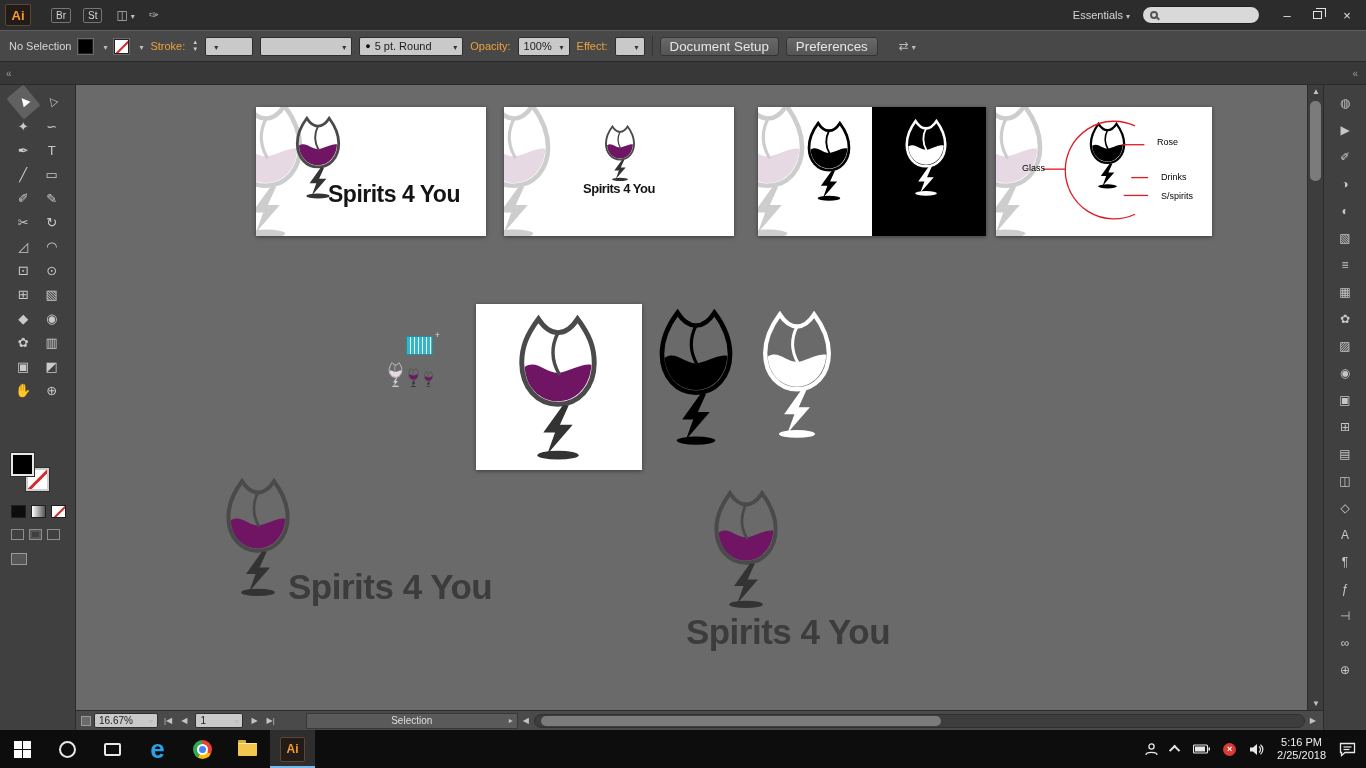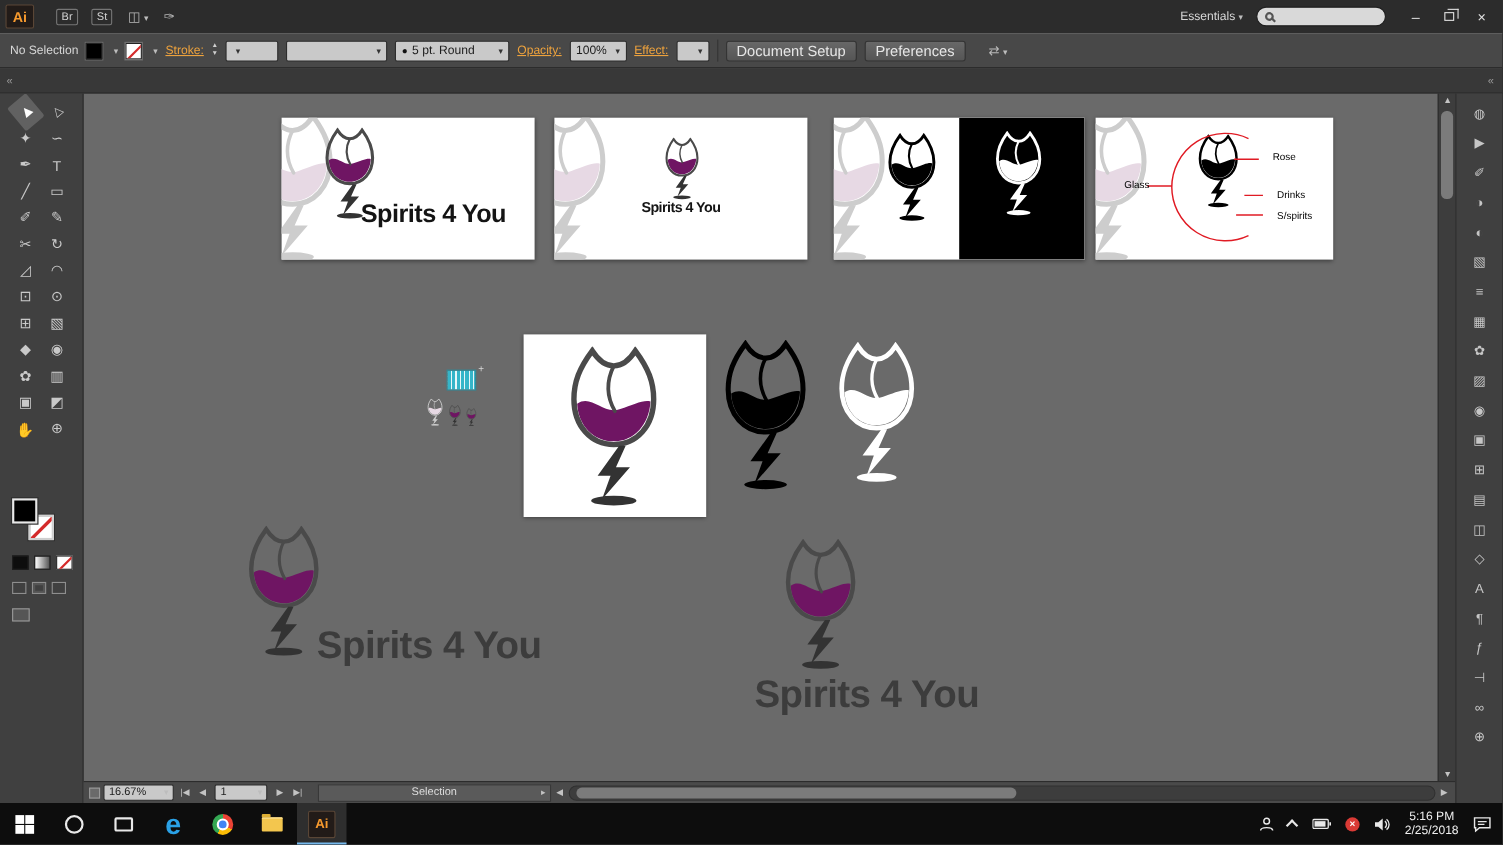--- a/index.html
+++ b/index.html
@@ -21,21 +21,21 @@
   .searchbox{width:118px;height:18px;background:#d9d9d9;border-radius:9px;display:flex;align-items:center;padding:0 7px;border:1px solid #1f1f1f}
   .lens{width:8px;height:8px;border:2px solid #555;border-radius:50%;position:relative;display:inline-block}
   .lens::after{content:"";position:absolute;width:5px;height:2px;background:#555;transform:rotate(45deg);right:-4px;bottom:-2px}
   .winbtns{display:flex;height:30px}
   .winbtn{width:30px;display:flex;align-items:center;justify-content:center;color:#e2e2e2;font-size:13px}
   .restore-glyph{width:9px;height:8px;border:1px solid #e2e2e2;position:relative;display:inline-block}
   .restore-glyph::before{content:"";position:absolute;left:2px;top:-4px;width:9px;height:8px;border:1px solid #e2e2e2;border-bottom:none;border-left:none}
 
   
   .controlbar{position:absolute;top:30px;left:0;right:0;height:32px;background:#484848;border-top:1px solid #5d5d5d;border-bottom:1px solid #2a2a2a;display:flex;align-items:center;font-size:11px;color:#d6d6d6;gap:7px;padding:0 9px;z-index:29}
-  .cb-orange{color:var(--accent-orange,#eda23d);text-decoration:underline}
+  .cb-orange{color:var(--accent-orange,#eda23d);}
   .swatch{width:15px;height:15px;border:1px solid #222;background:#000;position:relative;display:inline-block;box-shadow:0 0 0 1px #6a6a6a}
   .swatch.stroke-none{background:#fff;overflow:hidden}
   .swatch.stroke-none::after{content:"";position:absolute;left:-4px;top:6px;width:24px;height:2px;background:#d42a2a;transform:rotate(-45deg)}
   .field{background:#c9c9c9;color:#1d1d1d;height:19px;display:inline-flex;align-items:center;padding:0 5px;border:1px solid #2d2d2d;border-radius:2px;gap:4px}
   .field .dd{color:#333}
   .stepper{display:inline-flex;flex-direction:column;font-size:6px;line-height:7px;color:#cfcfcf;letter-spacing:0}
   .cb-btn{background:linear-gradient(#686868,#555);border:1px solid #343434;border-radius:3px;padding:1px 9px;color:#e6e6e6}
   .cb-sep{width:1px;height:20px;background:#333}
   .bullet{font-size:9px;color:#111}
 
@@ -117,21 +117,21 @@
   .bottom2{left:630px;top:405px;width:80px}
   .brand-b2{left:549px;top:527px;width:326px;text-align:center;font-size:35px;color:#3c3c3c}
 
   
   .statusbar{position:absolute;left:76px;top:710px;width:1247px;height:20px;background:#4a4a4a;border-top:1px solid #2c2c2c;display:flex;align-items:center;font-size:10px;color:#dedede;gap:3px;padding:0 5px;z-index:20}
   .sb-mini{width:10px;height:10px;border:1px solid #9a9a9a;background:#6a6a6a}
   .sb-field{background:#c9c9c9;color:#1d1d1d;height:15px;display:inline-flex;align-items:center;padding:0 4px;border:1px solid #2d2d2d;border-radius:2px;gap:4px}
   .zoom-field{width:64px;justify-content:space-between}
   .page-field{width:48px;justify-content:space-between;margin:0 2px}
   .nav-btn{color:#c3c3c3;font-size:8px;padding:0 3px}
-  .status-box{width:212px;height:16px;background:#5a5a5a;border:1px solid #383838;display:flex;align-items:center;justify-content:center;margin-left:8px;position:relative;font-size:10px}
+  .status-box{width:212px;height:16px;background:#5a5a5a;border:1px solid #383838;display:flex;align-items:center;justify-content:center;margin-left:25px;position:relative;font-size:10px}
   .status-box .flyout{position:absolute;right:4px;font-size:8px;color:#c3c3c3}
   .scroll-arrow{color:#c3c3c3;font-size:8px;padding:0 2px}
   .hscroll{flex:1;height:14px;background:#3d3d3d;border:1px solid #303030;position:relative;border-radius:7px}
   .hthumb{position:absolute;left:6px;top:1px;width:400px;height:10px;background:#7b7b7b;border-radius:5px}
 
   
   .vscroll{position:absolute;left:1307px;top:85px;width:16px;height:625px;background:#3d3d3d;border-left:1px solid #2c2c2c;z-index:20}
   .vs-arrow{position:absolute;left:0;width:16px;text-align:center;font-size:8px;color:#c3c3c3}
   .vs-up{top:2px}.vs-down{bottom:2px}
   .vthumb{position:absolute;left:2px;top:16px;width:11px;height:80px;background:#7b7b7b;border-radius:5px}

